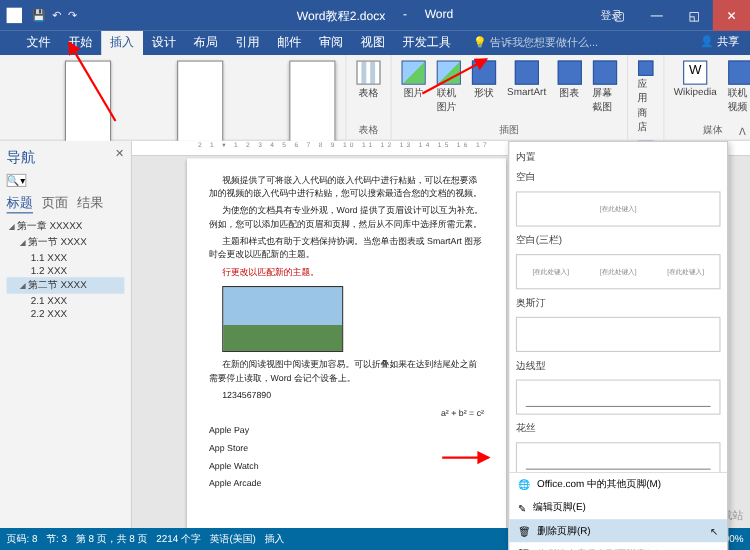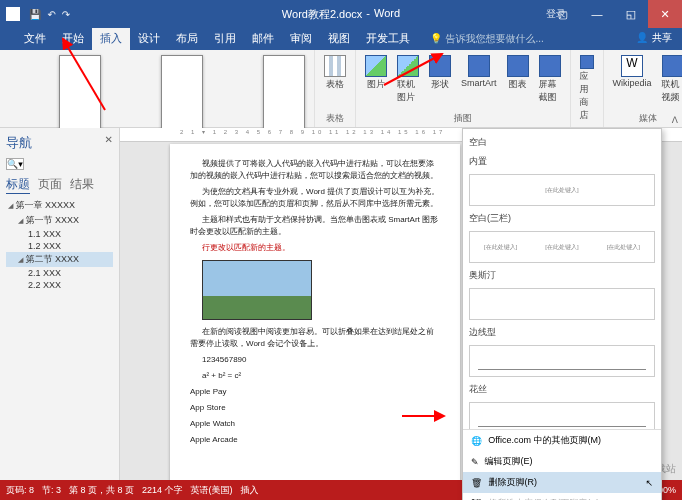--- a/index.html
+++ b/index.html
@@ -1,21 +1,21 @@
 <!DOCTYPE html>
 <html><head>
 <meta charset="utf-8">
 <style>
 *{margin:0;padding:0;box-sizing:border-box;font-family:"Microsoft YaHei","Segoe UI",sans-serif}
 body{background:#f3f3f3;width:682px;height:500px;overflow:hidden;position:relative}
 .titlebar{height:28px;background:#2b579a;color:#fff;display:flex;align-items:center;font-size:11px;position:relative}
 .tb-left{display:flex;align-items:center;gap:6px;padding-left:6px}
 .tb-icon{width:14px;height:14px;background:#fff;display:inline-block}
 .tb-qat span{margin:0 3px;font-size:10px;opacity:.9}
-.tb-title{position:absolute;left:50%;transform:translateX(-50%);display:flex;gap:4px}
+.tb-title{position:absolute;left:50%;transform:translateX(-50%);display:flex;gap:16px}
 .tb-login{position:absolute;right:116px;font-size:10px;opacity:.85}
 .tb-ctrl{position:absolute;right:0;display:flex}
 .tb-ctrl span{width:34px;height:28px;display:flex;align-items:center;justify-content:center;font-size:11px}
 .tb-ctrl .close{background:#c8504f}
 .tabs{background:#2b579a;display:flex;font-size:11px;color:#fff;padding-left:16px}
 .tab{padding:3px 8px 4px}
 .tab.active{background:#f3f3f3;color:#2b579a}
 .tab.tell{color:#bcd;font-size:10px;margin-left:4px;display:flex;align-items:center;gap:3px}
 .share{margin-left:auto;padding:3px 10px;font-size:10px}
 .ribbon{height:78px;background:#f3f3f3;border-bottom:1px solid #d4d4d4;display:flex;font-size:10px;position:relative}
@@ -54,21 +54,21 @@
 .gallery{position:absolute;top:0;right:20px;width:200px;background:#fff;border:1px solid #c6c6c6;box-shadow:2px 2px 6px rgba(0,0,0,.25);z-index:50}
 .gal-scroll{max-height:300px;overflow:hidden;padding:4px 6px}
 .gal-head{font-size:9px;color:#444;padding:3px 0}
 .gal-item{border:1px solid #ccc;margin:3px 0;height:32px;background:#fff;font-size:6px;color:#888;display:flex;align-items:center;justify-content:space-around;position:relative}
 .gal-item.three span{flex:1;text-align:center}
 .gal-item.line::after{content:"";position:absolute;bottom:6px;left:8px;right:8px;border-bottom:1px solid #888}
 .gal-menu{border-top:1px solid #ddd;font-size:9px}
 .gal-menu div{padding:4px 8px;display:flex;align-items:center;gap:6px}
 .gal-menu .hover{background:#cde0f0}
 .gal-menu .dis{color:#aaa}
-.statusbar{height:20px;background:#b91c1c;color:#fff;font-size:9px;display:flex;align-items:center;padding:0 6px;gap:8px;position:absolute;bottom:0;left:0;right:0}
+.statusbar{height:20px;background:#0369a1;color:#fff;font-size:9px;display:flex;align-items:center;padding:0 6px;gap:8px;position:absolute;bottom:0;left:0;right:0}
 .statusbar .zoom{margin-left:auto;display:flex;align-items:center;gap:4px}
 .zoom .slider{width:50px;height:3px;background:#6a8bc0;position:relative}
 .zoom .slider::after{content:"";width:6px;height:8px;background:#fff;position:absolute;left:60%;top:-3px}
 .arrow{position:absolute;z-index:60;pointer-events:none}
 .arrow svg{overflow:visible}
 .watermark{position:absolute;right:6px;bottom:24px;font-size:10px;color:#999;z-index:40}
 </style>
 </head>
 <body>
 
@@ -225,31 +225,31 @@
   <div class="doc">
     <div class="ruler">2 1 ▾ 1 2 3 4 5 6 7 8 9 10 11 12 13 14 15 16 17</div>
     <div class="page">
       <p>视频提供了可将嵌入人代码的嵌入代码中进行粘贴，可以在想要添加的视频的嵌入代码中进行粘贴，您可以搜索最适合您的文档的视频。</p>
       <p>为使您的文档具有专业外观，Word 提供了页眉设计可以互为补充。例如，您可以添加匹配的页眉和页脚，然后从不同库中选择所需元素。</p>
       <p>主题和样式也有助于文档保持协调。当您单击图表或 SmartArt 图形时会更改以匹配新的主题。</p>
       <p class="red">行更改以匹配新的主题。</p>
       <div class="img"></div>
       <p>在新的阅读视图中阅读更加容易。可以折叠如果在达到结尾处之前需要停止读取，Word 会记个设备上。</p>
       <p>1234567890</p>
-      <p style="text-align:left">a² + b² = c²</p>
+      <p style="text-align:right">a² + b² = c²</p>
       <p style="text-indent:0">Apple Pay</p>
       <p style="text-indent:0">App Store</p>
       <p style="text-indent:0">Apple Watch</p>
       <p style="text-indent:0">Apple Arcade</p>
     </div>
 
     <div class="gallery">
       <div class="gal-scroll">
+        <div class="gal-head">内置</div>
         <div class="gal-head">空白</div>
-        <div class="gal-head">内置</div>
         <div class="gal-item">
             <span>[在此处键入]</span>
           </div>
         <div class="gal-head">空白(三栏)</div>
         <div class="gal-item three">
             <span>[在此处键入]</span>
             <span>[在此处键入]</span>
             <span>[在此处键入]</span>
           </div>
         <div class="gal-head">奥斯汀</div>

